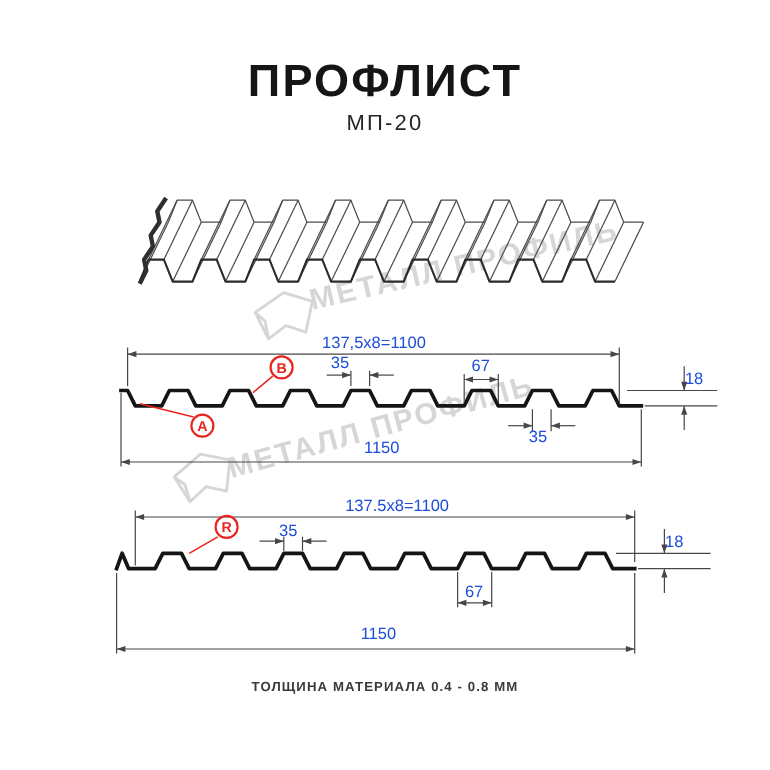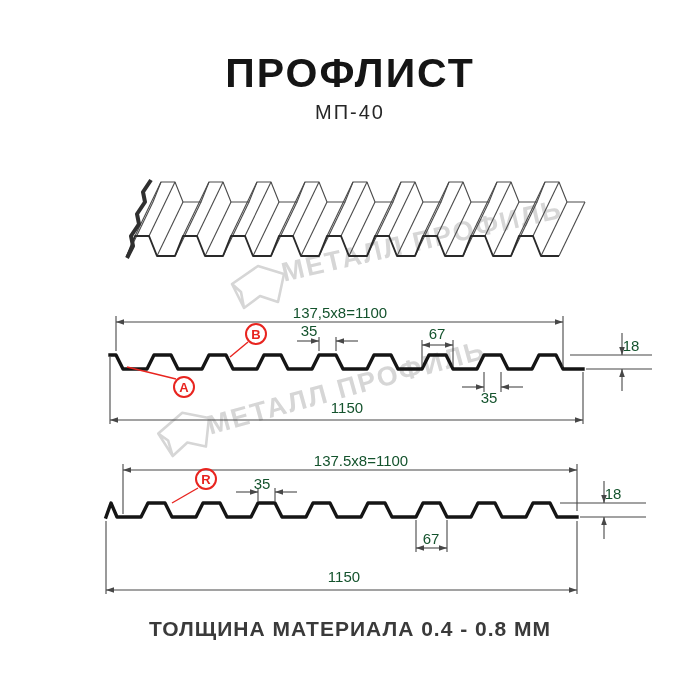--- a/index.html
+++ b/index.html
@@ -3,55 +3,55 @@
 <meta charset="utf-8">
 <style>
   html,body{margin:0;padding:0;background:#ffffff;}
   #stage{
     position:relative;width:700px;height:672px;background:#ffffff;overflow:hidden;
     font-family:"Liberation Sans",sans-serif;
   }
   .center-text{position:absolute;left:0;width:700px;text-align:center;}
   #title{top:50px;font-size:41px;font-weight:700;letter-spacing:2px;color:var(--line,#151515);}
   #subtitle{top:101px;font-size:20px;font-weight:500;letter-spacing:2px;color:#262626;}
-  #footer{top:617px;font-size:21px;font-weight:700;letter-spacing:1px;color:#3a3a3a;}
+  #footer{top:617px;font-size:12px;font-weight:700;letter-spacing:1px;color:#3a3a3a;}
   .wm-text{
     position:absolute;font-weight:700;font-size:27px;letter-spacing:2px;
     color:var(--watermark,#d6d6d6);white-space:nowrap;transform-origin:left center;
   }
   #wm-text-1{left:282px;top:258px;transform:rotate(-13deg);}
   #wm-text-2{left:208px;top:411px;transform:rotate(-15.5deg);}
   #drawing{position:absolute;left:0;top:0;}
   
   .pline{fill:none;stroke:var(--line,#151515);stroke-width:3.4;stroke-linejoin:round;stroke-linecap:square;}
   .dline{stroke:var(--dim-line,#474747);stroke-width:1.1;fill:none;}
   .afill{fill:var(--dim-line,#474747);stroke:none;}
   .rline{stroke:var(--accent-red,#e8241f);stroke-width:1.4;fill:none;}
   .s3f{fill:none;stroke:#2a2a2a;stroke-width:1.9;stroke-linejoin:round;}
   .s3b{fill:none;stroke:#4a4a4a;stroke-width:1.1;stroke-linejoin:round;}
   .s3e{fill:none;stroke:#2f2f2f;stroke-width:4;stroke-linejoin:round;}
   .wline{fill:none;stroke:var(--watermark,#d6d6d6);stroke-width:2.6;stroke-linejoin:round;}
   .dim{
-    position:absolute;transform:translate(-50%,-50%);font-size:15px;color:#14532d;
+    position:absolute;transform:translate(-50%,-50%);font-size:15px;color:#1d4ed8;
     white-space:nowrap;line-height:1;
   }
   .marker{
     position:absolute;width:22px;height:22px;border:2px solid var(--accent-red,#e8241f);
     border-radius:50%;box-sizing:border-box;color:var(--accent-red,#e8241f);
     font-size:13px;font-weight:700;display:flex;align-items:center;justify-content:center;
     background:transparent;line-height:1;
   }
 </style>
 </head>
 <body>
 
 <div id="stage">
 
   <div id="title" class="center-text">ПРОФЛИСТ</div>
-  <div id="subtitle" class="center-text">МП-40</div>
+  <div id="subtitle" class="center-text">МП-20</div>
 
   <div id="wm-text-1" class="wm-text">МЕТАЛЛ ПРОФИЛЬ</div>
   <div id="wm-text-2" class="wm-text">МЕТАЛЛ ПРОФИЛЬ</div>
 
   <svg id="drawing" width="700" height="700" viewBox="0 0 700 700">
       <g transform="translate(228,262)">
         <path d="M 4 22 L 30 4 L 56 12 L 50 40 L 32 34 L 16 46 Z M 16 46 L 13 30 L 4 22" class="wline"></path>
       </g>
       <g transform="translate(152,412) rotate(-6)">
         <path d="M 4 22 L 30 4 L 56 12 L 50 40 L 32 34 L 16 46 Z M 16 46 L 13 30 L 4 22" class="wline"></path>

